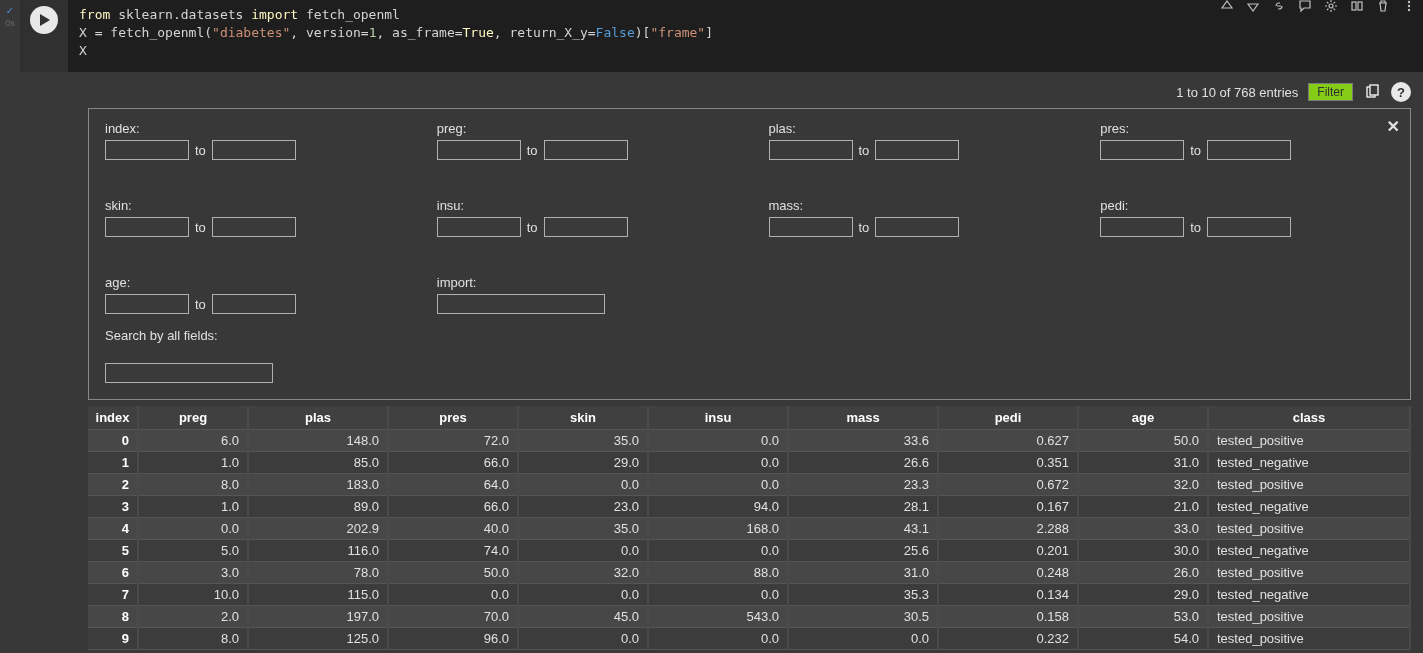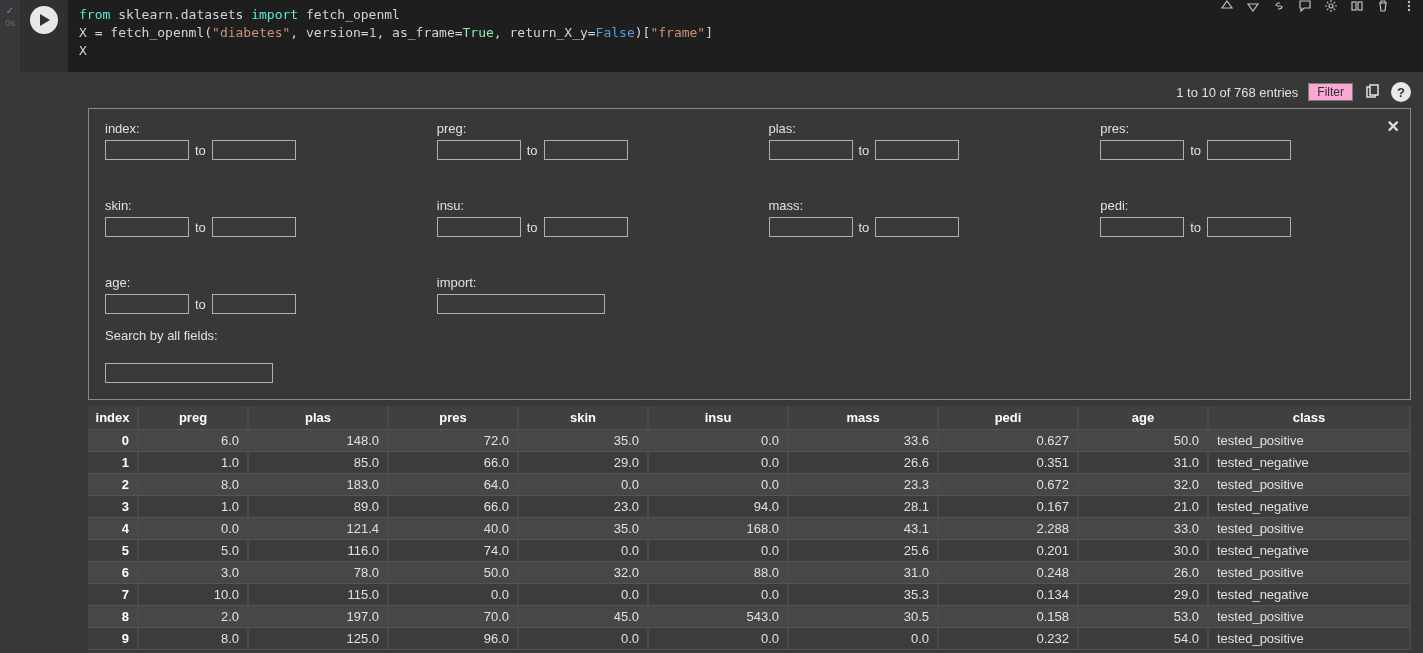--- a/index.html
+++ b/index.html
@@ -61,24 +61,24 @@
     font-family: "Consolas", "Menlo", monospace;
     font-size: 13px;
     line-height: 18px;
     padding: 6px 10px 10px 10px;
     flex: 1 1 auto;
     white-space: pre;
     border-left: 1px solid #1e1e1e;
     min-height: 56px;
     position: relative;
   }
-  .tok-kw2  { color: #5eead4; }
+  .tok-kw2  { color: #fef9c3; }
   .tok-str  { color: #ce9178; }
   .tok-num  { color: #b5cea8; }
-  .tok-bool1{ color: #86efac; }
+  .tok-bool1{ color: #fef9c3; }
   .tok-bool2{ color: #569cd6; }
   .tok-ident{ color: #d4d4d4; }
 
   .cell-toolbar {
     position: absolute;
     right: 6px;
     top: -2px;
     display: flex;
     gap: 10px;
     color: #c0c0c0;
@@ -96,21 +96,21 @@
   }
   .output-header {
     display: flex;
     align-items: center;
     justify-content: flex-end;
     gap: 10px;
     font-size: 13px;
     margin-bottom: 6px;
   }
   .filter-btn {
-    background: #f9a8d4;
+    background: #84cc16;
     color: #303030;
     border: 1px solid #7a7a7a;
     padding: 1px 8px;
     font-size: 12px;
     cursor: pointer;
   }
   .hdr-icon {
     width: 18px; height: 18px;
     display:inline-flex; align-items:center; justify-content:center;
     cursor: pointer;
@@ -474,21 +474,21 @@
               <td>23.0</td>
               <td>94.0</td>
               <td>28.1</td>
               <td>0.167</td>
               <td>21.0</td>
               <td class="cls">tested_negative</td>
             </tr>
             <tr class="even">
               <td class="idx">4</td>
               <td>0.0</td>
-              <td>121.4</td>
+              <td>202.9</td>
               <td>40.0</td>
               <td>35.0</td>
               <td>168.0</td>
               <td>43.1</td>
               <td>2.288</td>
               <td>33.0</td>
               <td class="cls">tested_positive</td>
             </tr>
             <tr class="odd">
               <td class="idx">5</td>

